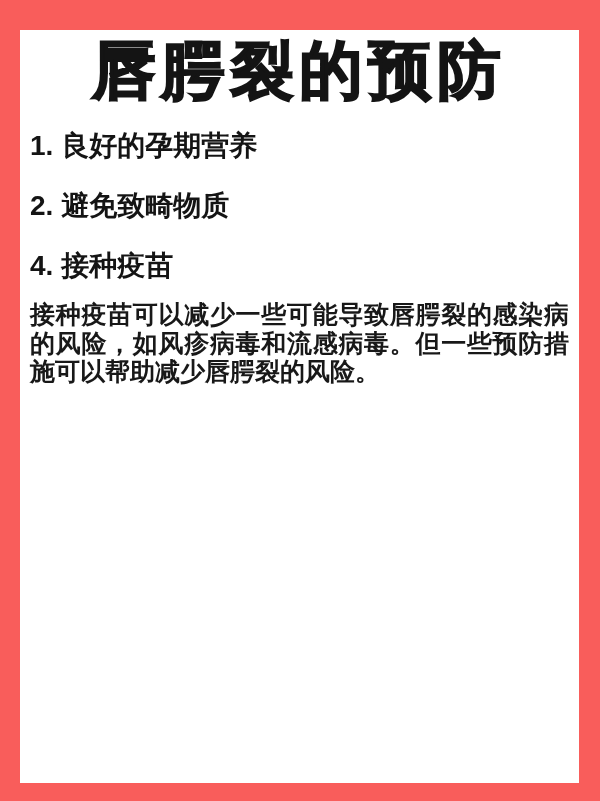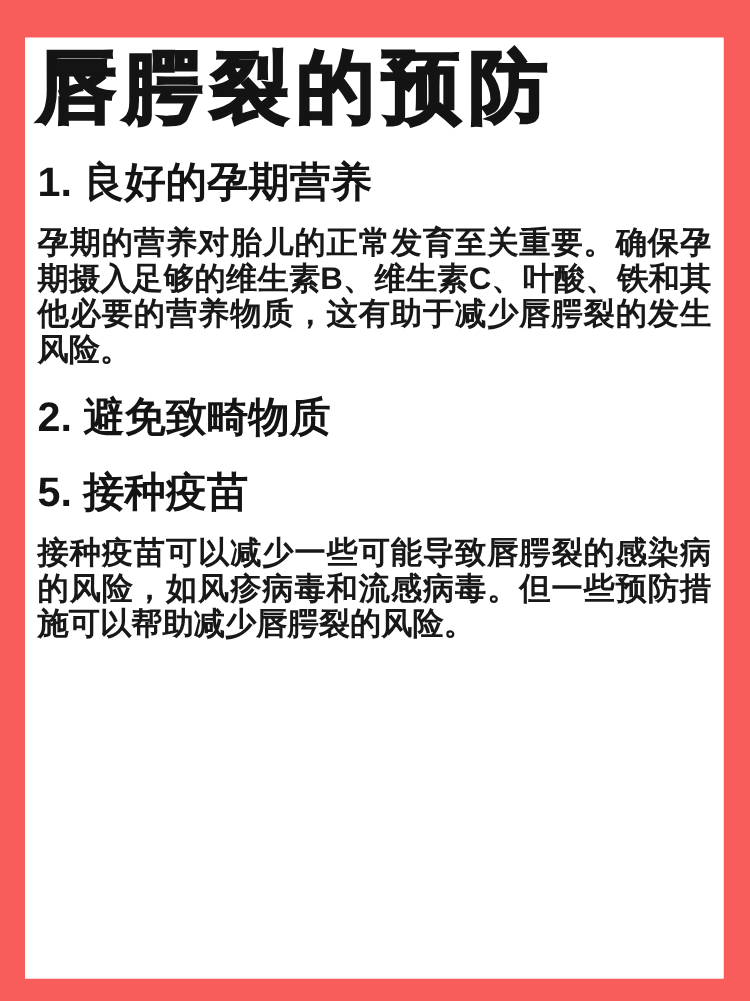--- a/index.html
+++ b/index.html
@@ -25,36 +25,37 @@
     padding: 4px 10px 0 10px;
     overflow: hidden;
     color: #1a1a1a;
   }
   .poster-title {
     margin: 0;
     font-size: 63px;
     line-height: 72px;
     font-weight: 900;
     letter-spacing: 6px;
+    text-align: center;
     color: #141414;
     white-space: nowrap;
     -webkit-text-stroke: 2px #141414;
   }
   .intro-paragraph {
     margin: 10px 0 0 0;
     font-size: 25px;
     line-height: 28.5px;
     font-weight: 700;
     text-align: justify;
     text-justify: inter-ideograph;
     color: #181818;
   }
   .section-heading {
     margin: 20px 0 0 0;
-    font-size: 33px;
+    font-size: 28px;
     line-height: 40px;
     font-weight: 800;
     color: #141414;
   }
   .section-body {
     margin: 14px 0 0 0;
     font-size: 25px;
     line-height: 28.5px;
     font-weight: 700;
     text-align: justify;
@@ -66,26 +67,25 @@
 <body>
 
 <div class="poster-frame">
   <div class="poster-content">
 
     <h1 class="poster-title">唇腭裂的预防</h1>
 
 
     <section>
       <h2 class="section-heading">1. 良好的孕期营养</h2>
-      <p class="section-body">孕期的营养对胎儿的正常发育至关重要。确保孕期摄入足够的维生素B、维生素C、叶酸、铁和其他必要的营养物质，这有助于减少唇腭裂的发生风险。</p>
     </section>
 
     <section>
       <h2 class="section-heading">2. 避免致畸物质</h2>
     </section>
 
     <section>
-      <h2 class="section-heading">5. 接种疫苗</h2>
+      <h2 class="section-heading">4. 接种疫苗</h2>
       <p class="section-body">接种疫苗可以减少一些可能导致唇腭裂的感染病的风险，如风疹病毒和流感病毒。但一些预防措施可以帮助减少唇腭裂的风险。</p>
     </section>
 
   </div>
 </div>
 
 </body></html>

